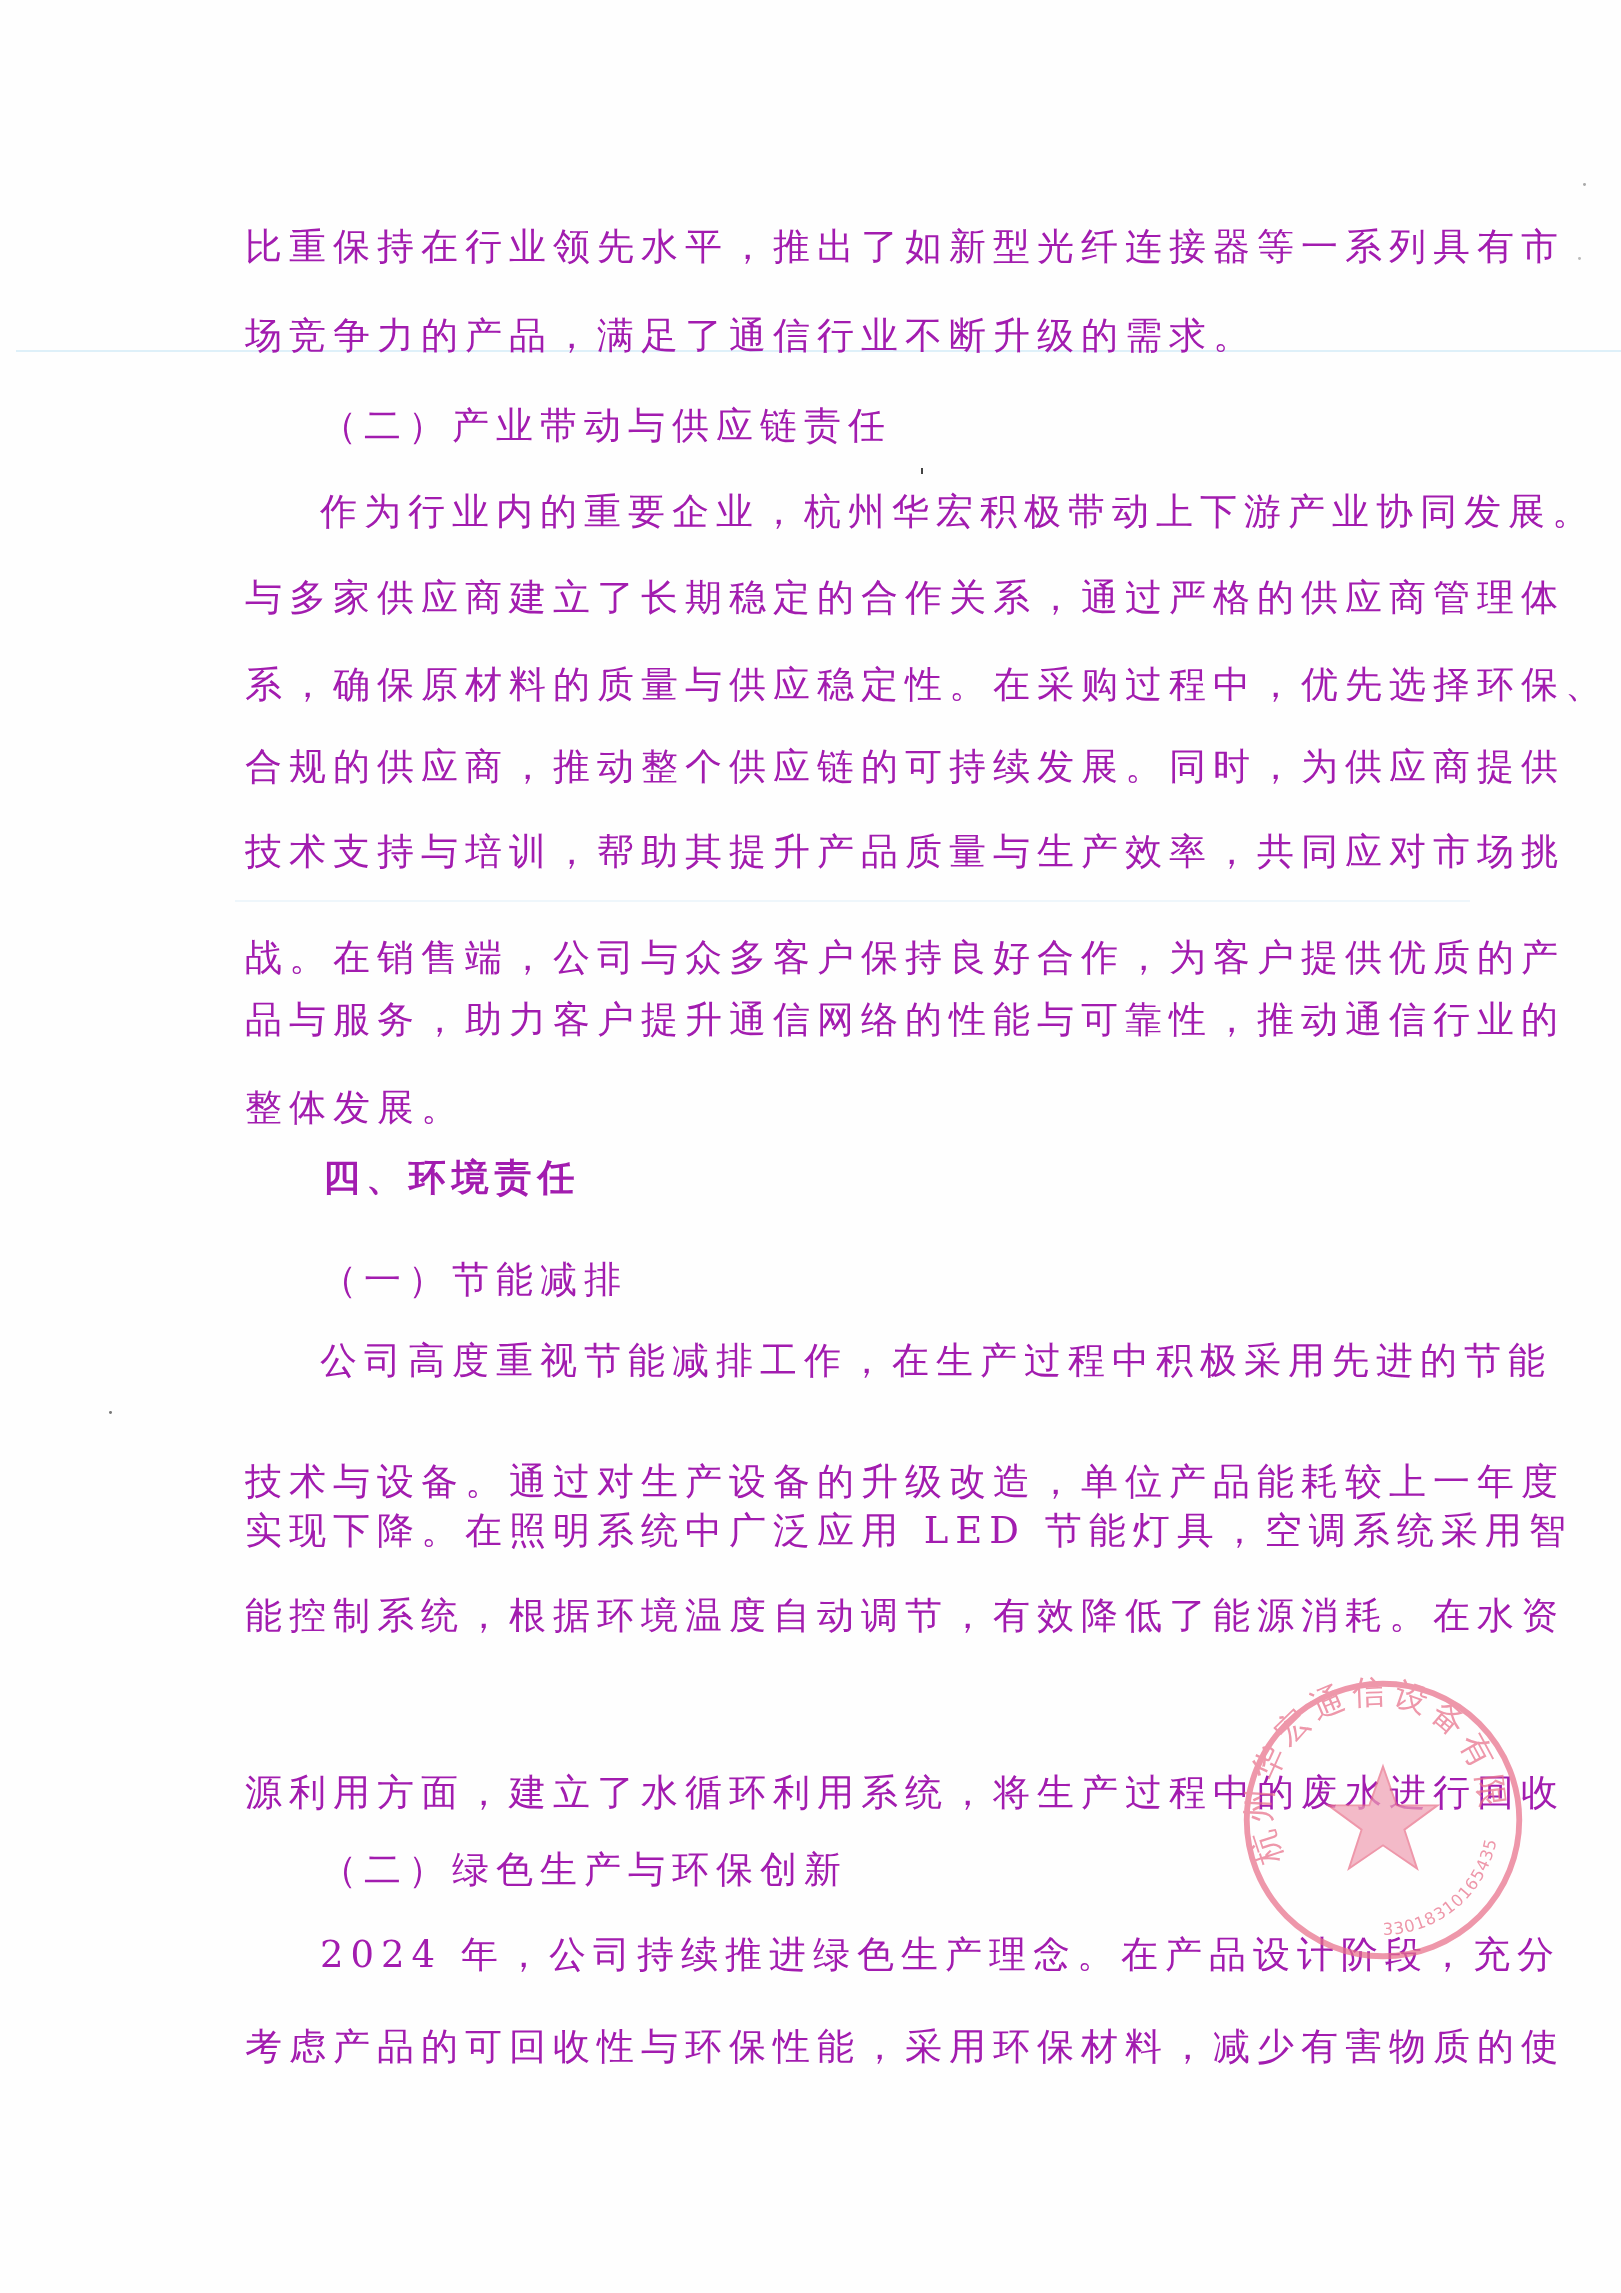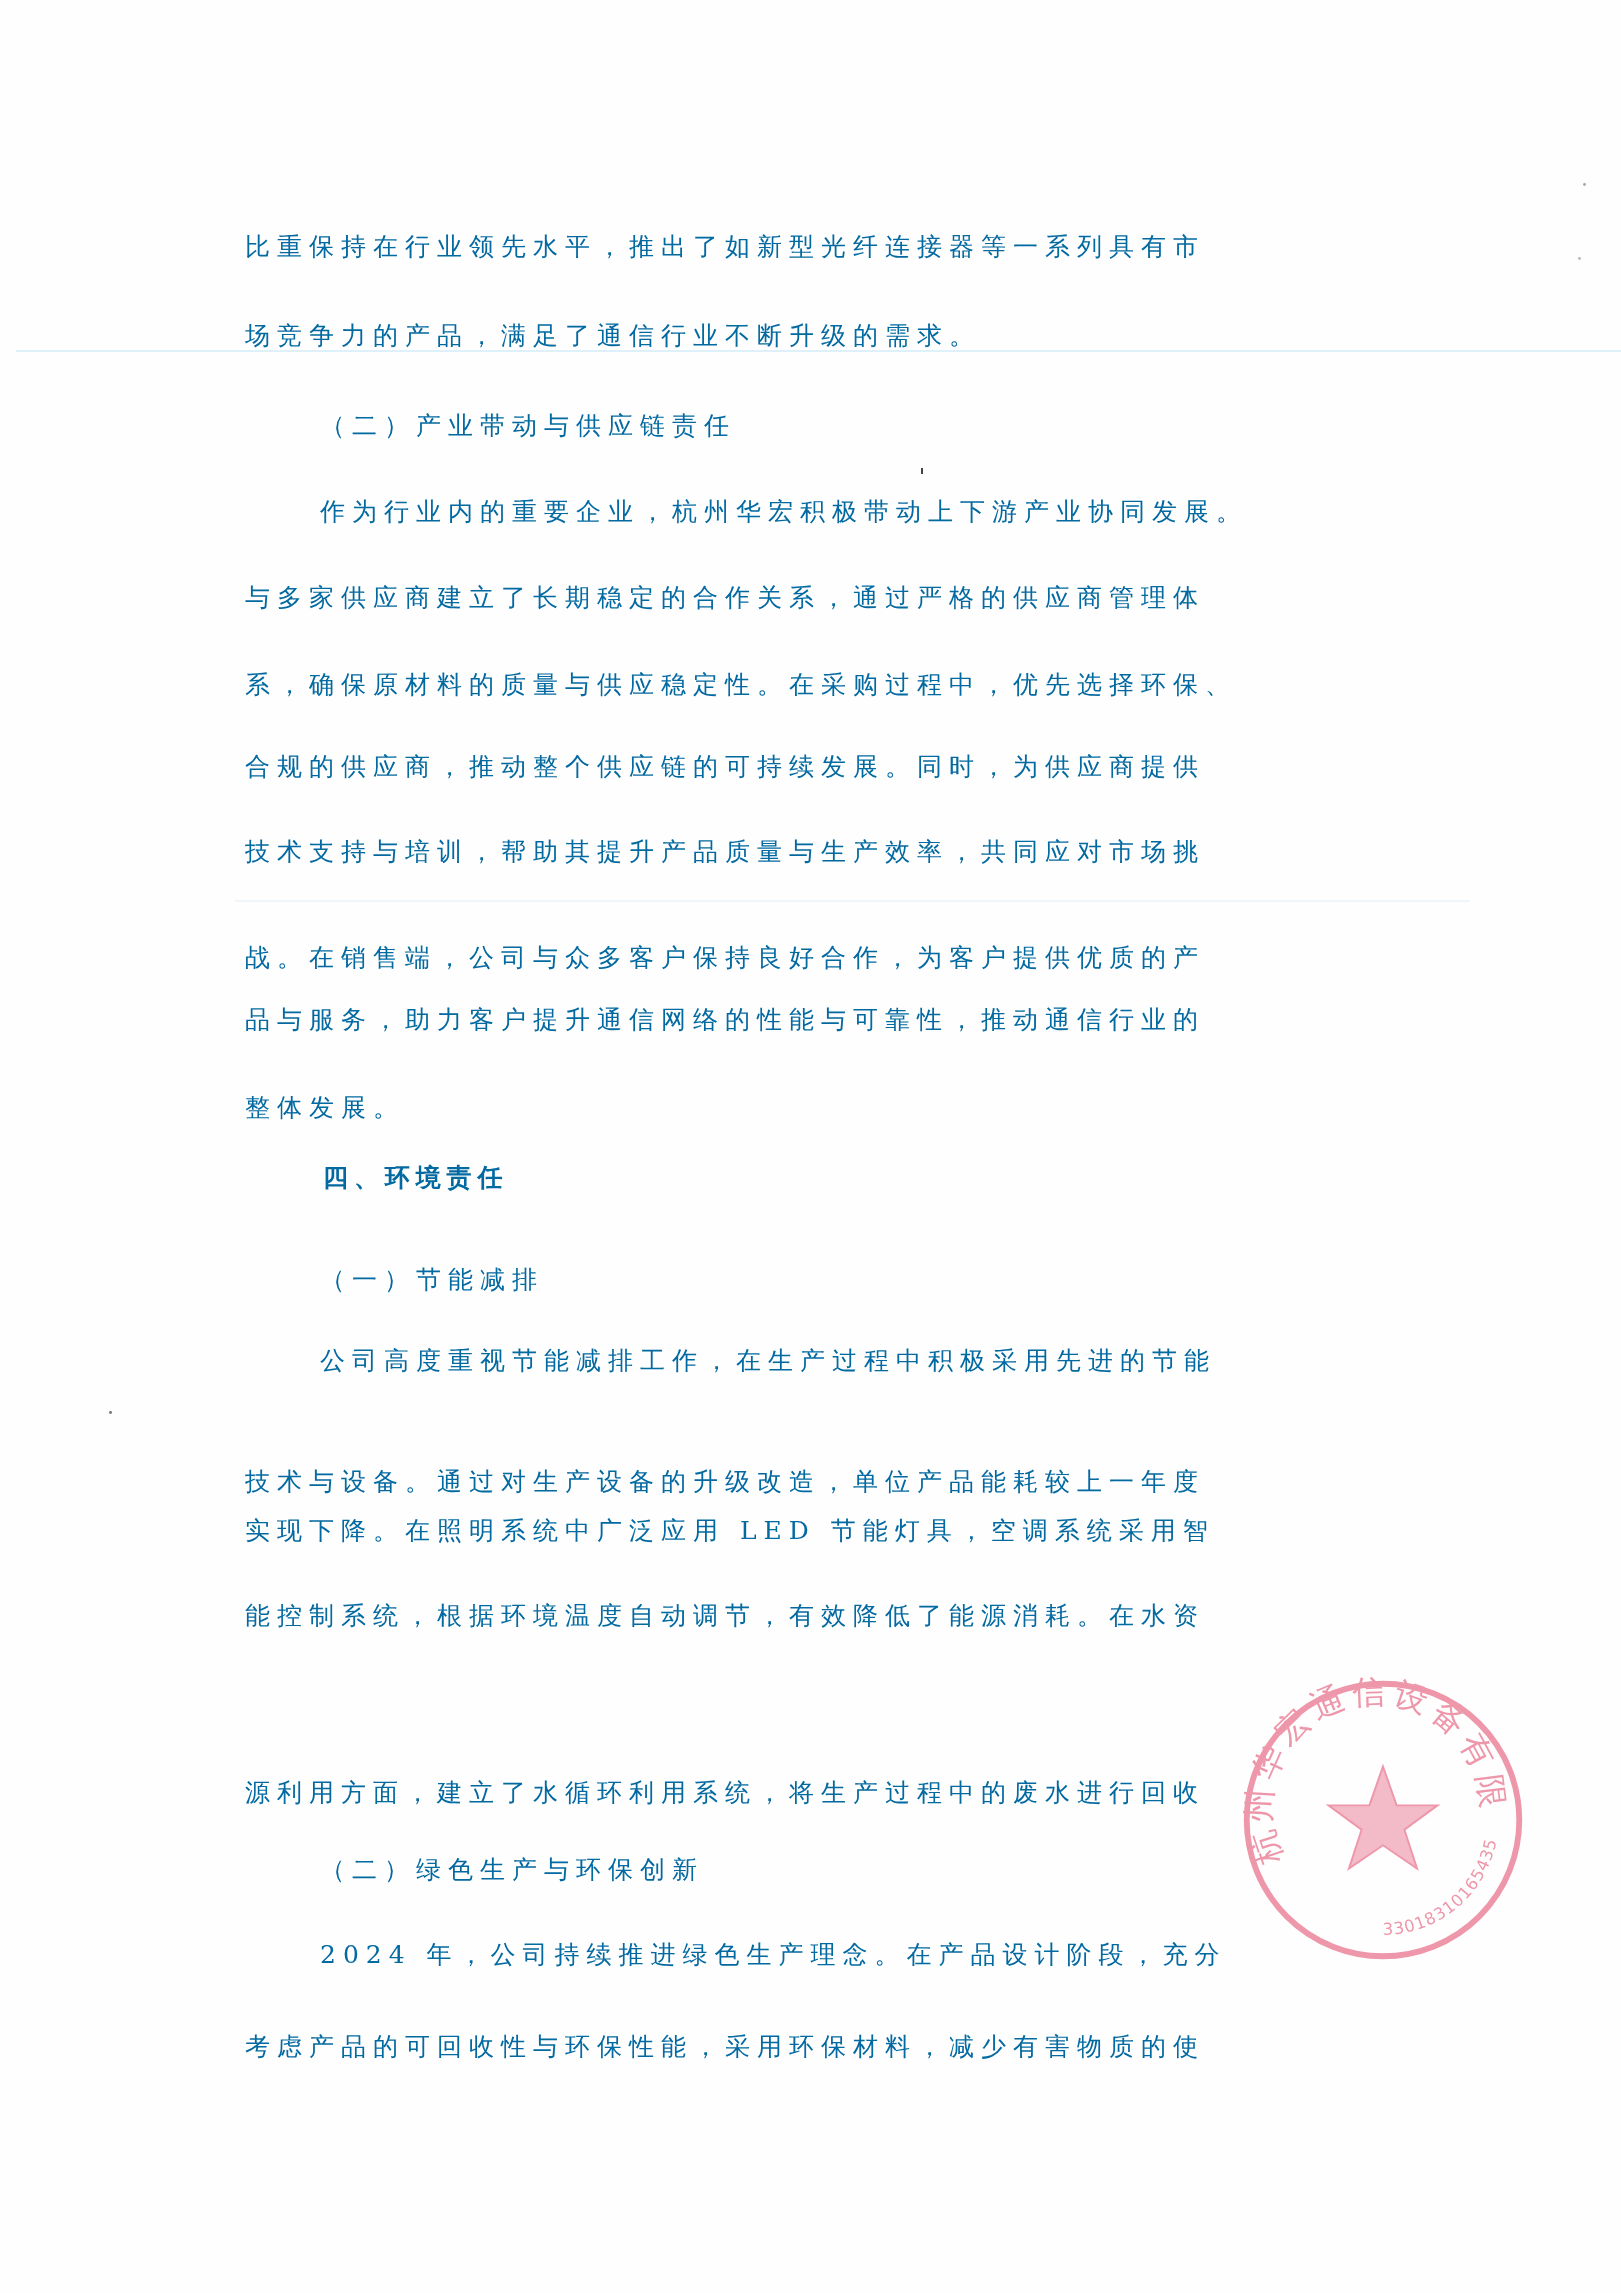--- a/index.html
+++ b/index.html
@@ -19,24 +19,24 @@
       position: absolute;
       left: 0; top: 0;
       width: 1621px;
       height: 2294px;
       background: #fefefe;
     }
     .line {
       position: absolute;
       left: 245px;
       white-space: nowrap;
-      font-size: 25px;
+      font-size: 37px;
       letter-spacing: 7px;
       line-height: 43px;
-      color: #0369a1;
+      color: #a21caf;
       font-weight: normal;
     }
     .indent { left: 320px; }
     .sub { left: 320px; }
     .heading {
       left: 323px;
       font-weight: bold;
       letter-spacing: 5.9px;
     }
     .scanline {

